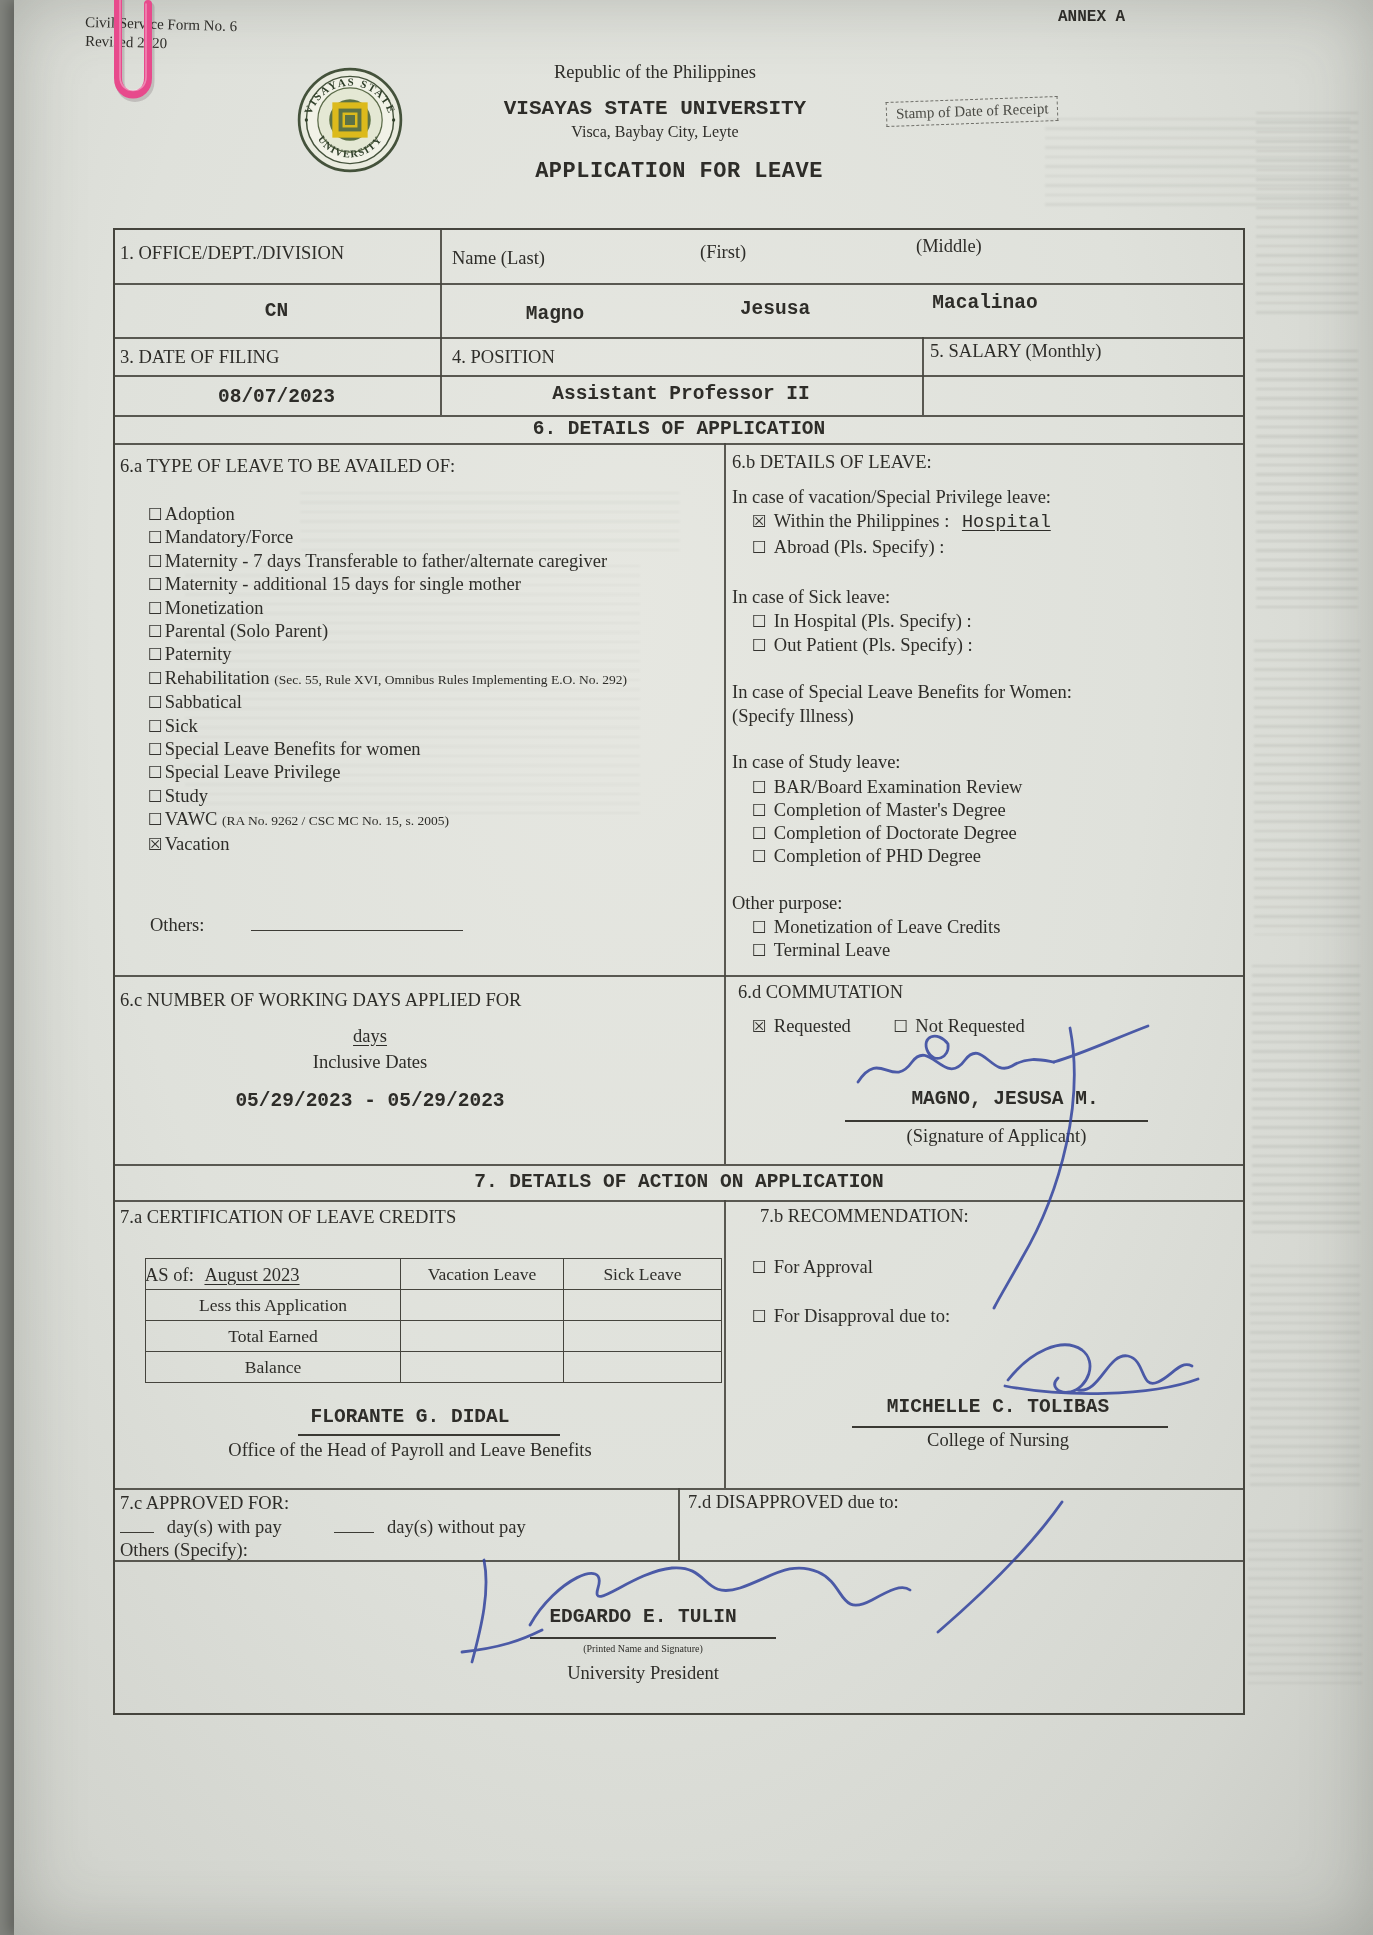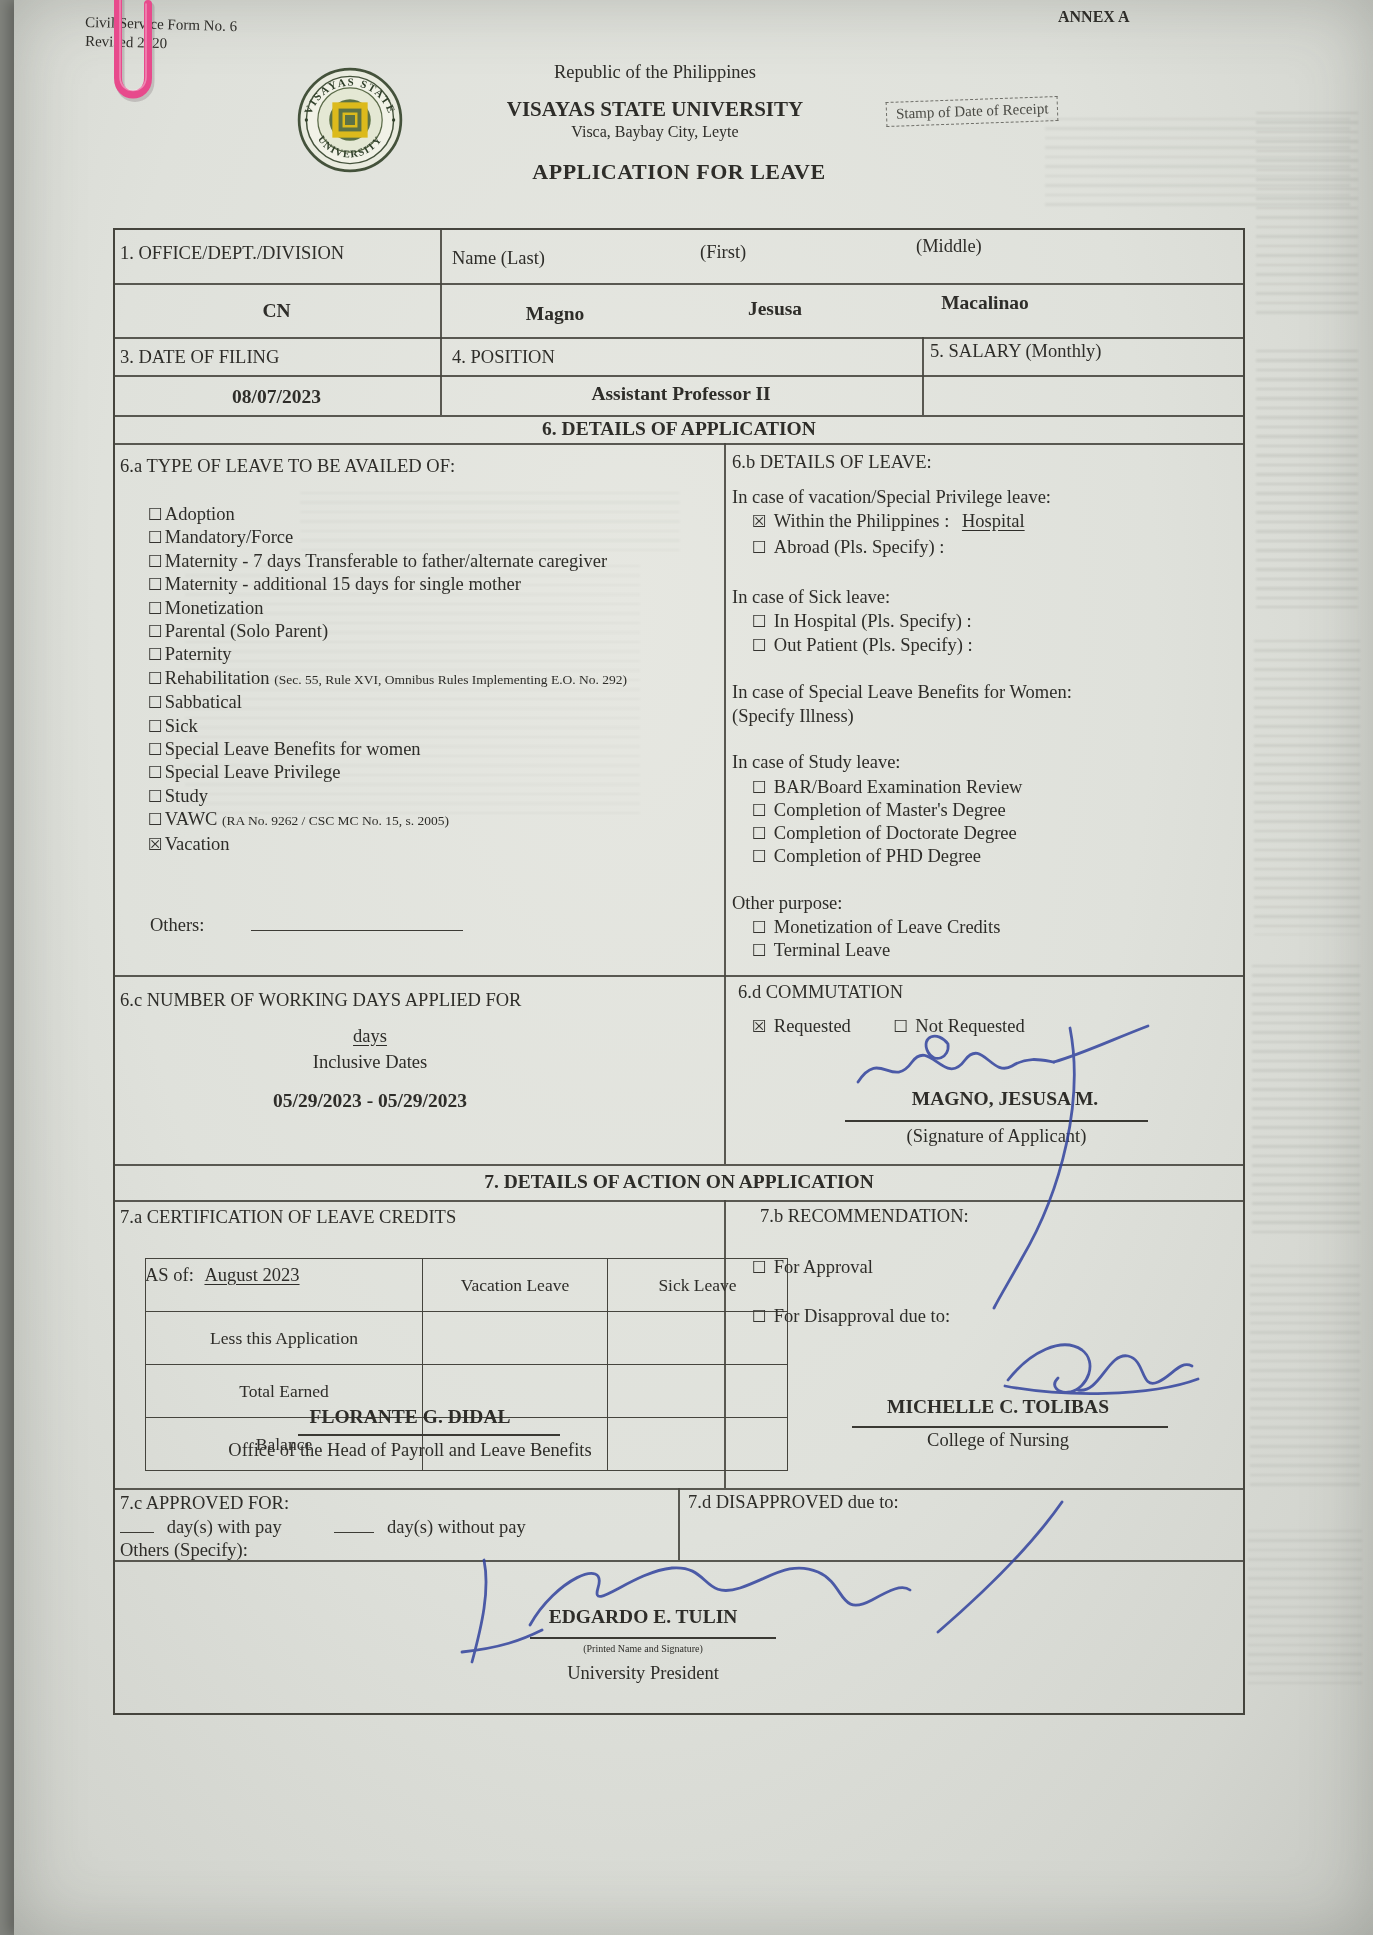--- a/index.html
+++ b/index.html
@@ -2,39 +2,39 @@
 <html><head>
 <meta charset="utf-8">
 <style>
   html,body{margin:0;padding:0;background:#82847e;}
   .stage{position:relative;width:1373px;height:1935px;overflow:hidden;
          font-family:"Liberation Serif",serif;color:#2e2d29;}
   .paper{position:absolute;left:14px;top:0;width:1359px;height:1935px;
          background:radial-gradient(ellipse at 45% 32%,#e6e7e1 0%,#dfe1db 50%,#d3d5cf 82%,#c6c8c2 100%);
          box-shadow:inset 0 0 70px rgba(70,72,66,.28), -6px 0 12px rgba(0,0,0,.25);}
   .t{position:absolute;white-space:nowrap;line-height:1.15;}
-  .b{font-weight:bold;}
+  .b{font-weight:bold;font-family:Liberation Mono, monospace;}
   .c{text-align:center;}
   .fs14{font-size:10px;} .fs15{font-size:15px;} .fs16{font-size:16px;} .fs18{font-size:18.5px;} .fs19{font-size:19.5px;}
   .fs21{font-size:21px;} .fs22{font-size:22px;}
   .ln{position:absolute;background:#45443d;opacity:.88;}
   .frame{position:absolute;left:113px;top:228px;width:1132px;height:1487px;
          border:2.2px solid #45443d;box-sizing:border-box;}
   .ul{text-decoration:underline;text-underline-offset:3px;}
   .blank{display:inline-block;border-bottom:1.6px solid #3c3b35;height:14px;vertical-align:baseline;}
   .cb{font-family:"DejaVu Sans",sans-serif;font-size:16.5px;color:#353430;}
   .list-6a{position:absolute;left:148px;top:503px;font-size:18.5px;line-height:23.4px;}
   .list-6a .cb{margin-right:2px;}
   .note{font-size:13.5px;}
   .cbrow .cb{margin-right:7px;}
   .ghost{position:absolute;filter:blur(1.3px);
          background:repeating-linear-gradient(to bottom,rgba(95,100,92,.30) 0 2.4px,rgba(95,100,92,0) 2.4px 9.5px);}
   table.credits{position:absolute;left:145px;top:1258px;border-collapse:collapse;table-layout:fixed;}
   table.credits td,table.credits th{border:1.7px solid #45443d;font-weight:normal;
-         font-size:17.5px;text-align:center;padding:12px;height:28px;font-family:"Liberation Serif",serif;color:#2e2d29;}
+         font-size:17.5px;text-align:center;padding:1px;height:28px;font-family:"Liberation Serif",serif;color:#2e2d29;}
   .sig{position:absolute;left:0;top:0;pointer-events:none;}
   .sigline{position:absolute;background:#3a3933;height:1.8px;}
 </style>
 </head>
 <body>
 
 <div class="stage">
   <div class="paper"></div>
 
   <div class="ghost" style="left:1256px;top:112px;width:102px;height:205px;opacity:.38;"></div>

